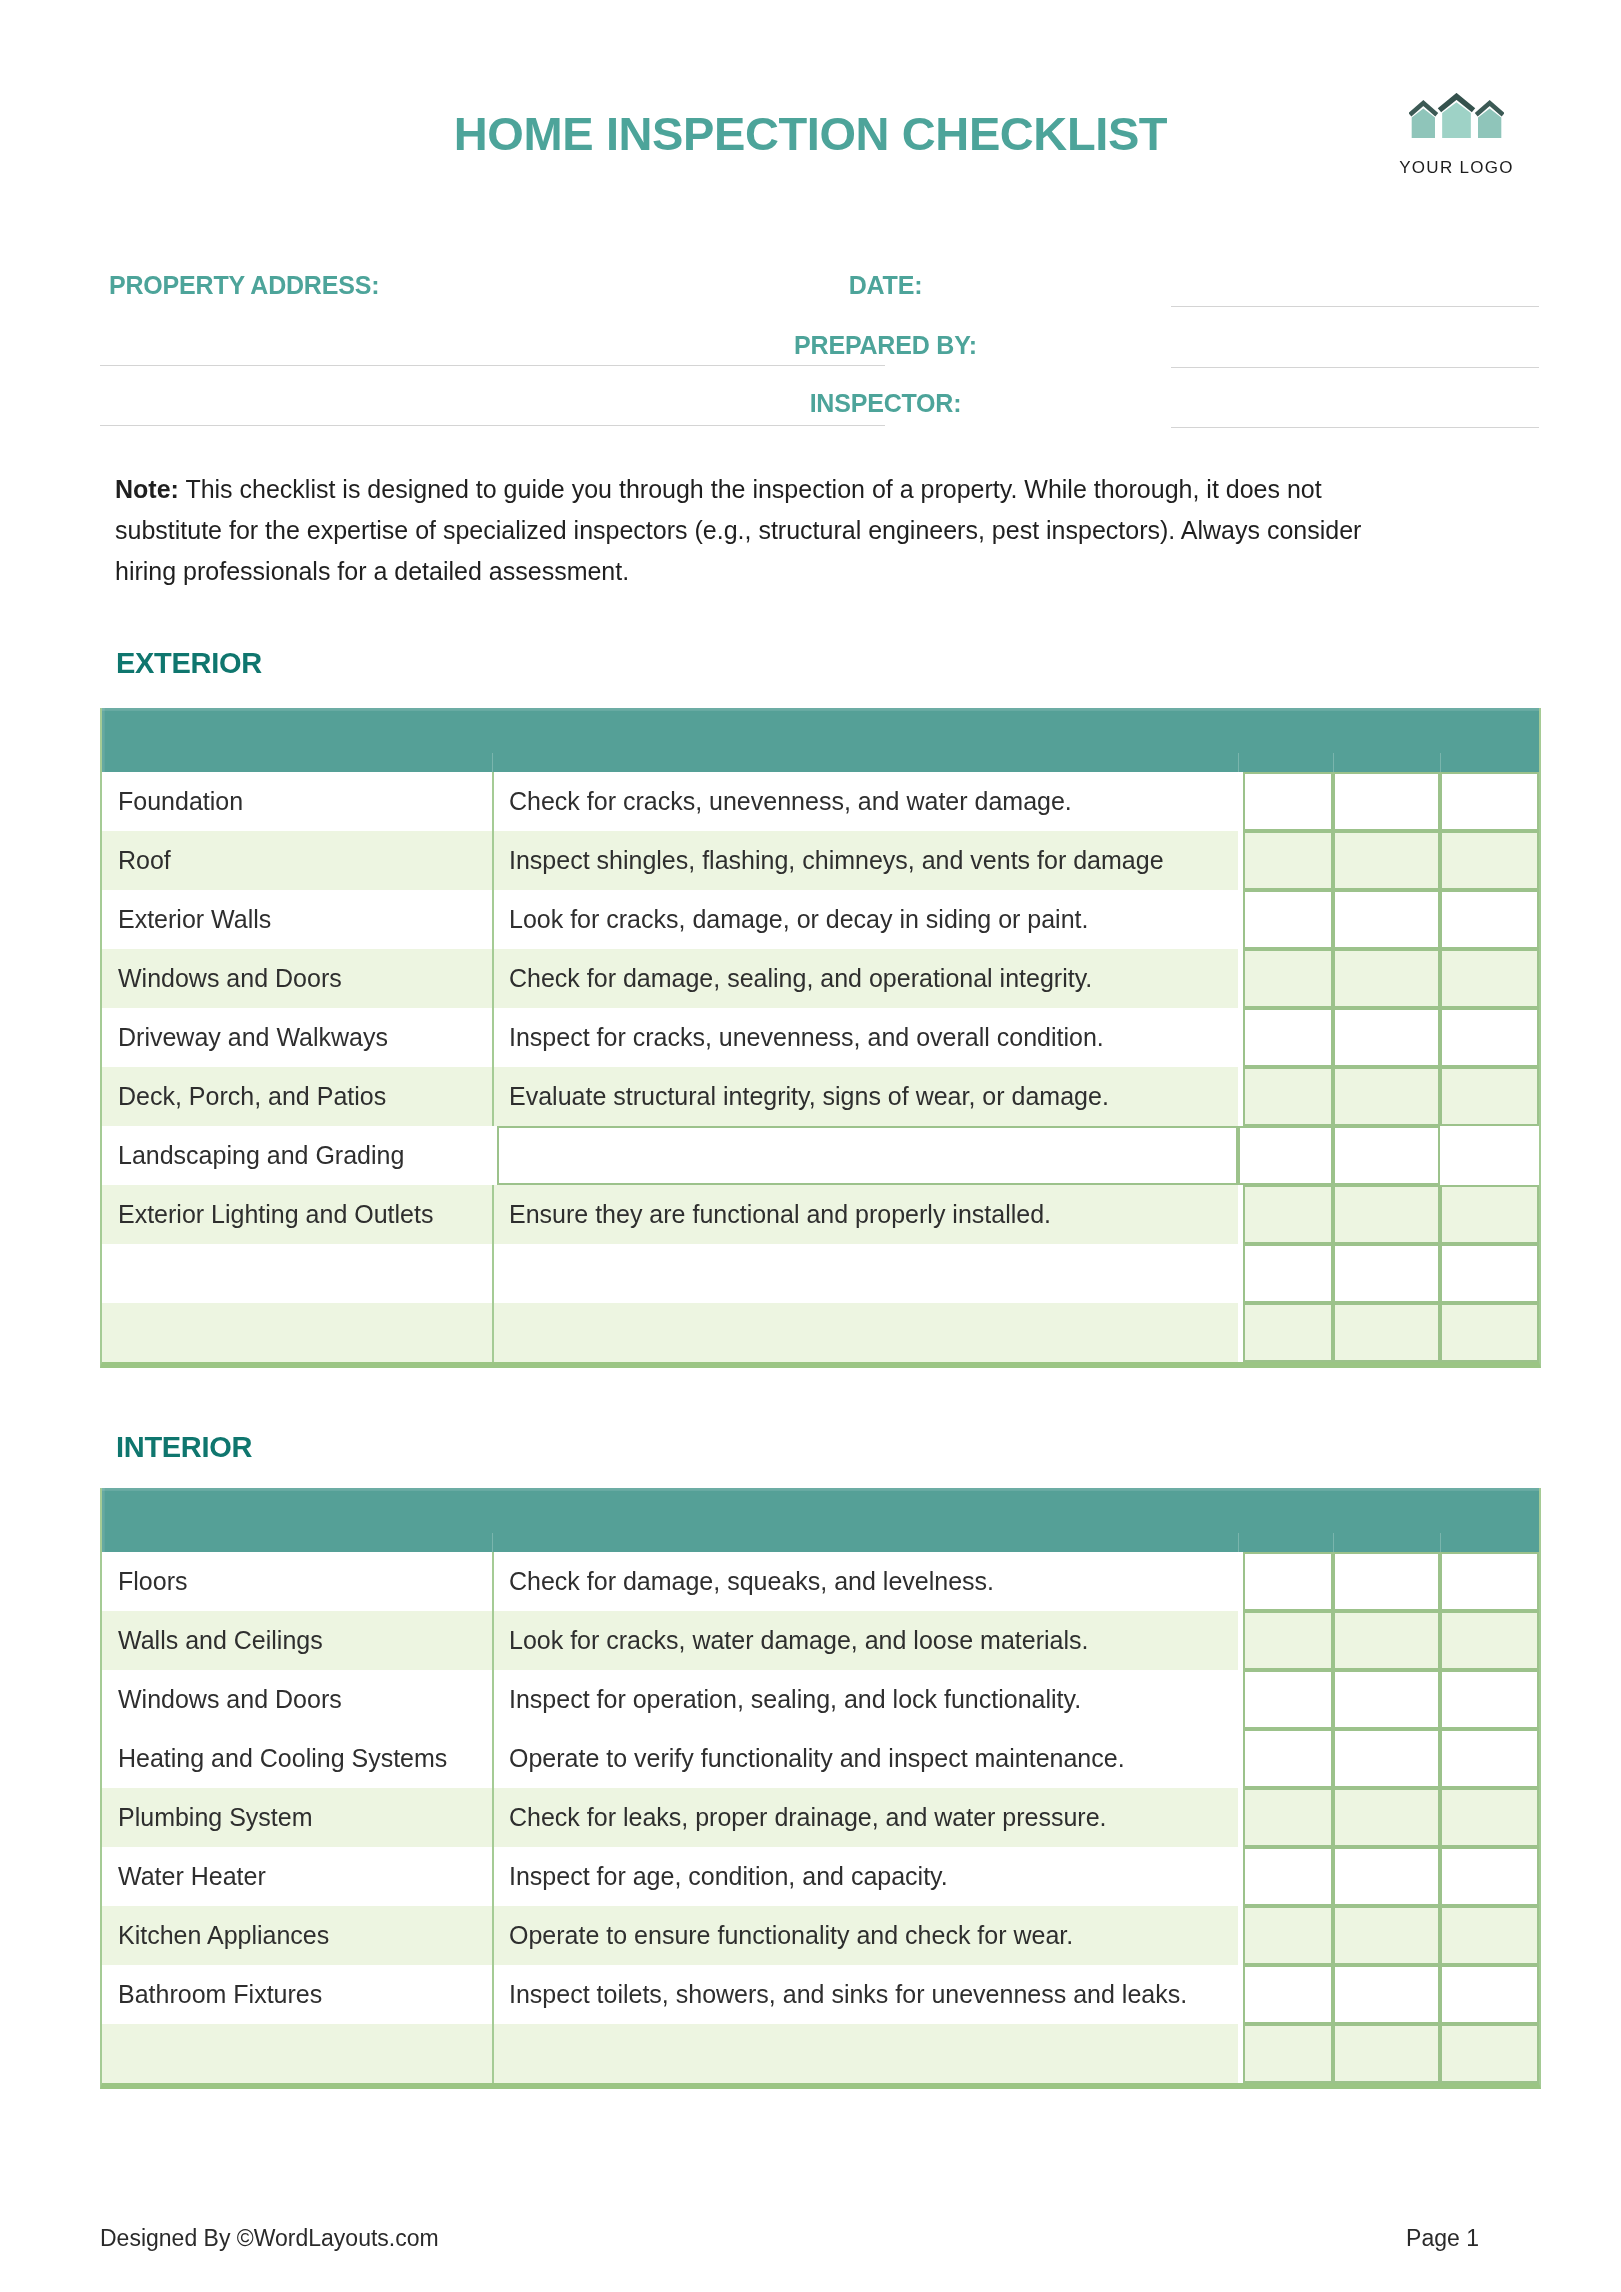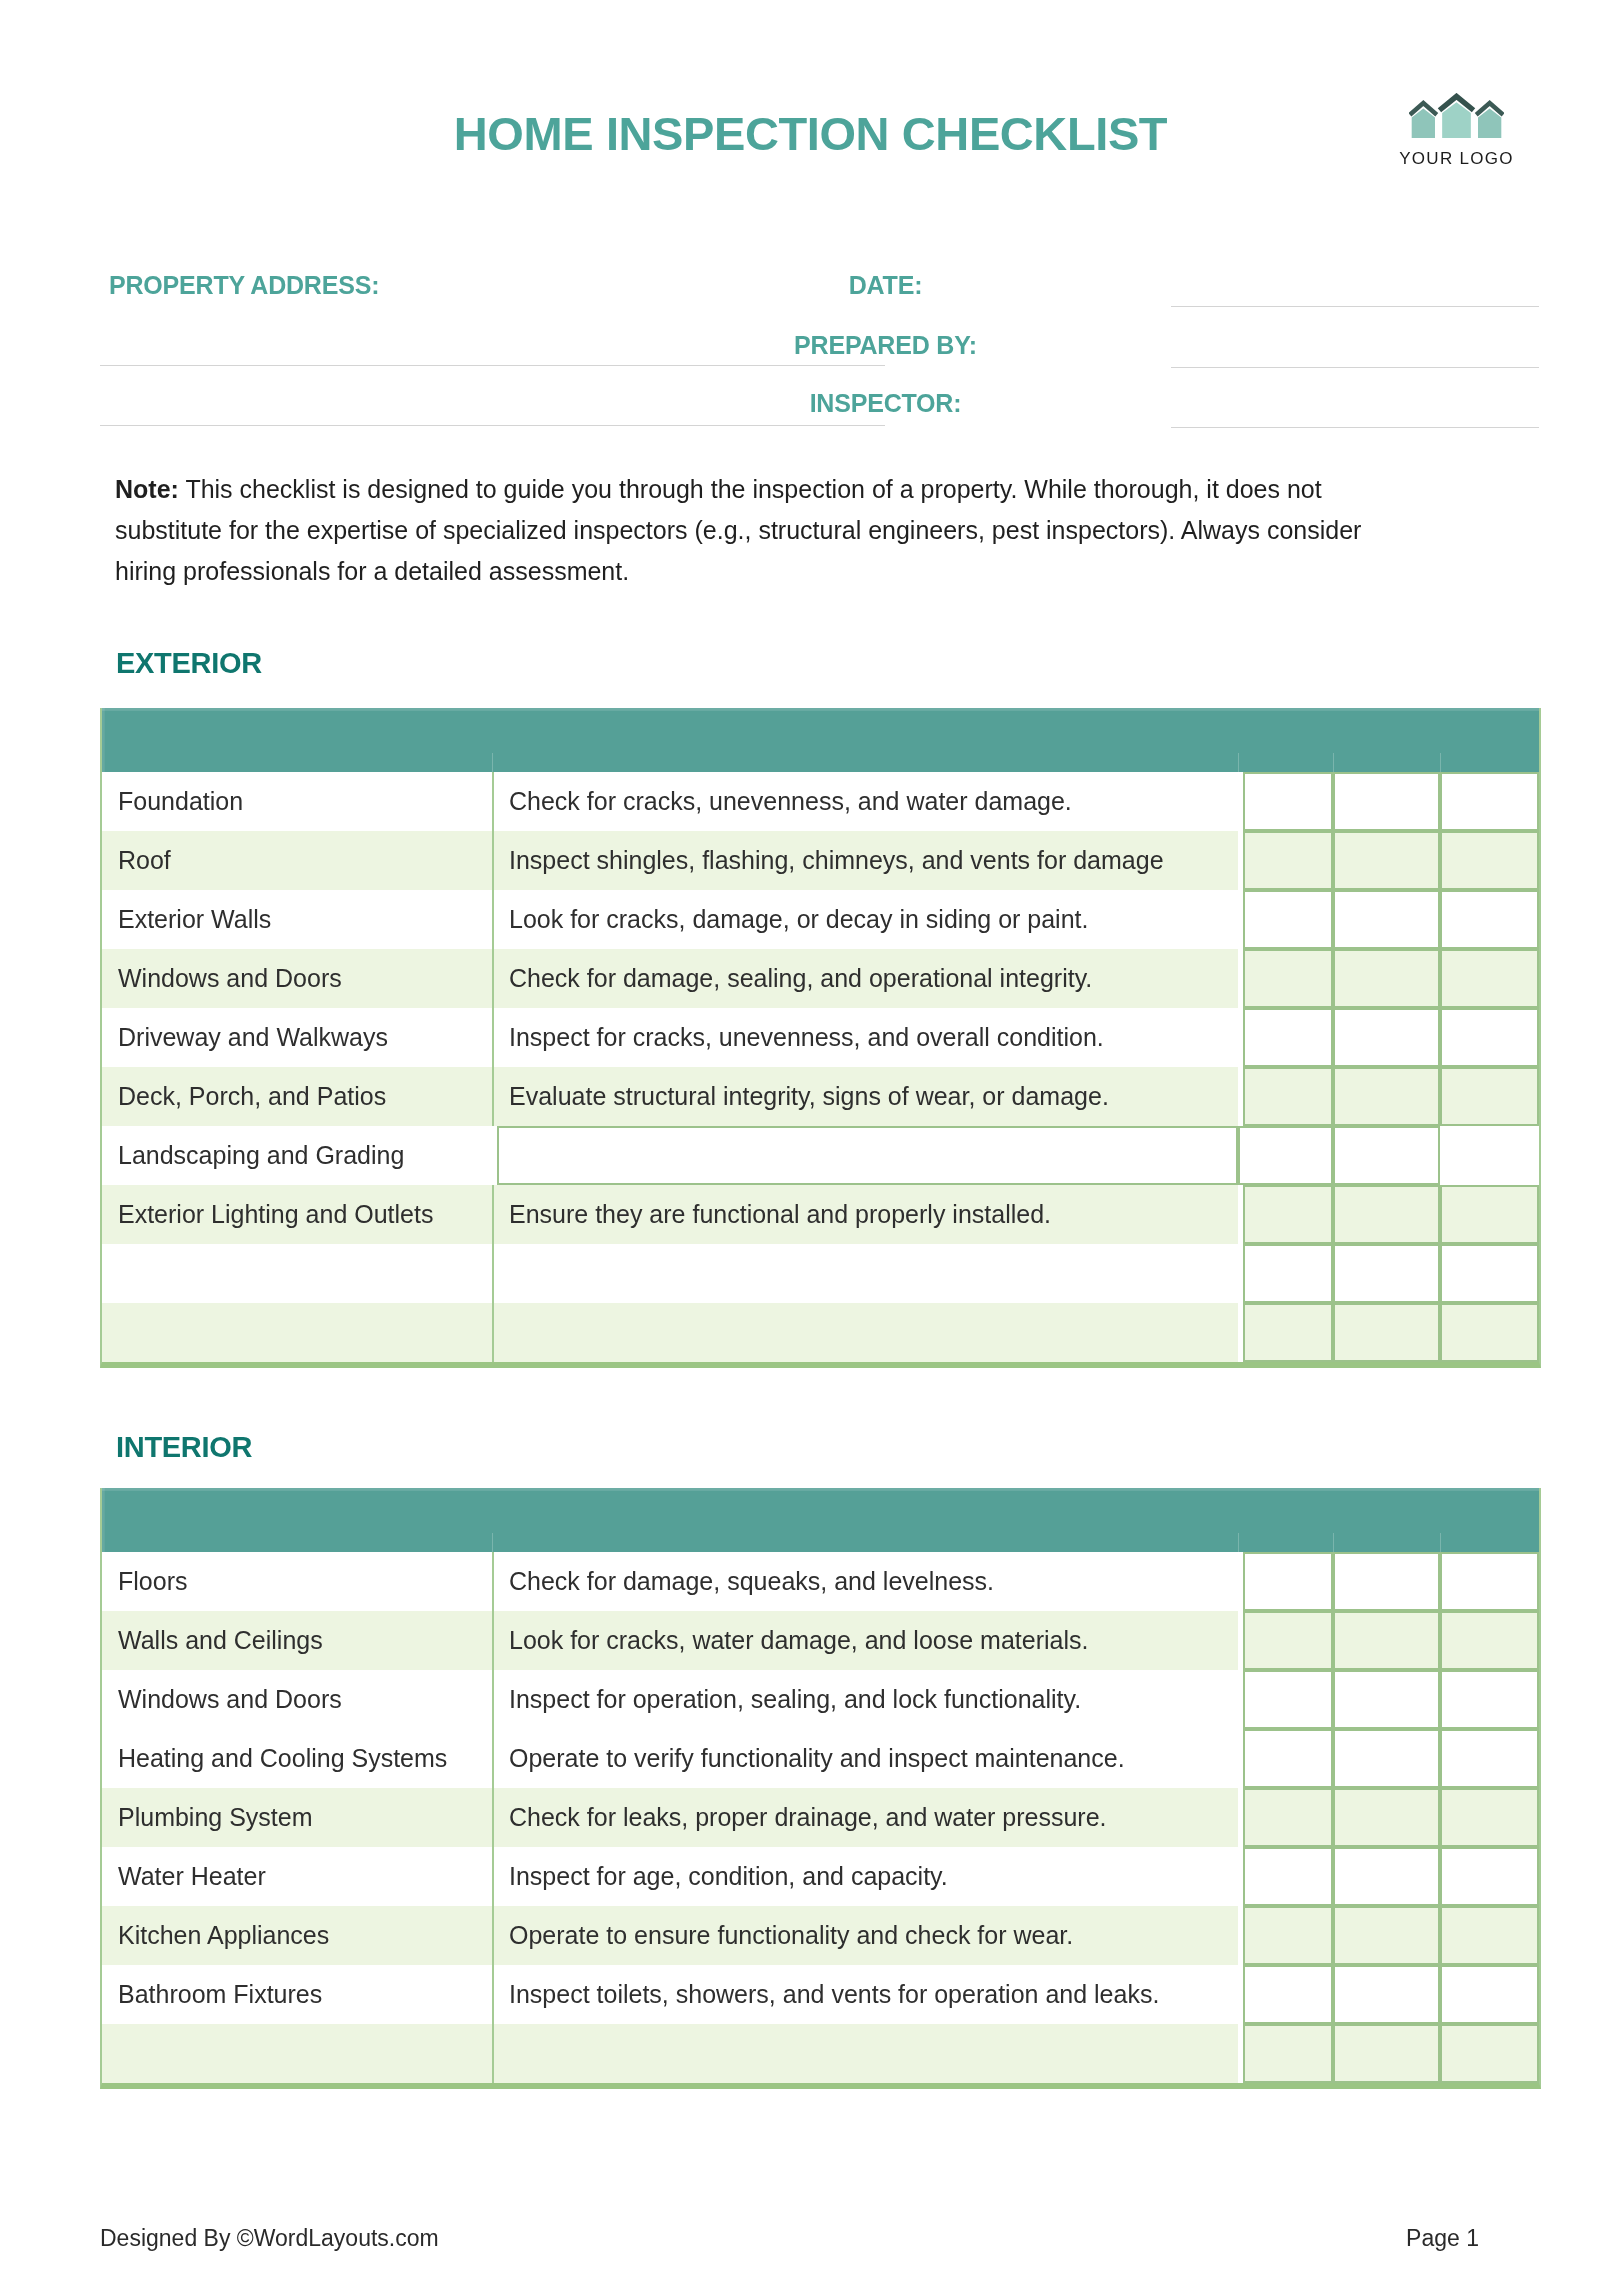--- a/index.html
+++ b/index.html
@@ -11,21 +11,21 @@
   }
   .abs { position:absolute; }
 
   .title {
     left:0; right:0; top:106px; text-align:center;
     font-size:47px; font-weight:bold; color:var(--teal); letter-spacing:-0.4px;
   }
 
   .logo { left:1394px; top:93px; width:125px; text-align:center; }
   .logo svg { display:block; margin:0 auto; }
-  .logo-text { margin-top:9px; font-size:17px; letter-spacing:1.3px; color:#1c1c1c; }
+  .logo-text { margin-top:18px; font-size:17px; letter-spacing:1.3px; color:#1c1c1c; }
 
   .flabel { font-size:25px; font-weight:bold; color:var(--teal); letter-spacing:-0.2px; line-height:36px; }
   .lbl-right { width:537px; text-align:center; }
   .fline { height:0; border-bottom:1.8px solid #d4d4d4; }
 
   .note { left:115px; top:469px; width:1433px; font-size:25px; color:#1f1f1f;
           line-height:41px; white-space:nowrap; }
 
   .section-h { font-size:29px; font-weight:bold; color:#0f766e; letter-spacing:-0.3px; }
 
@@ -226,21 +226,21 @@
         </div>
         <div class="trow alt">
           <div class="cell c1">Kitchen Appliances</div>
           <div class="cell c2">Operate to ensure functionality and check for wear.</div>
           <div class="cell chk first"></div>
           <div class="cell chk"></div>
           <div class="cell chk"></div>
         </div>
         <div class="trow">
           <div class="cell c1">Bathroom Fixtures</div>
-          <div class="cell c2">Inspect toilets, showers, and vents for operation and leaks.</div>
+          <div class="cell c2">Inspect toilets, showers, and sinks for unevenness and leaks.</div>
           <div class="cell chk first"></div>
           <div class="cell chk"></div>
           <div class="cell chk"></div>
         </div>
         <div class="trow alt">
           <div class="cell c1"></div>
           <div class="cell c2"></div>
           <div class="cell chk first"></div>
           <div class="cell chk"></div>
           <div class="cell chk"></div>

